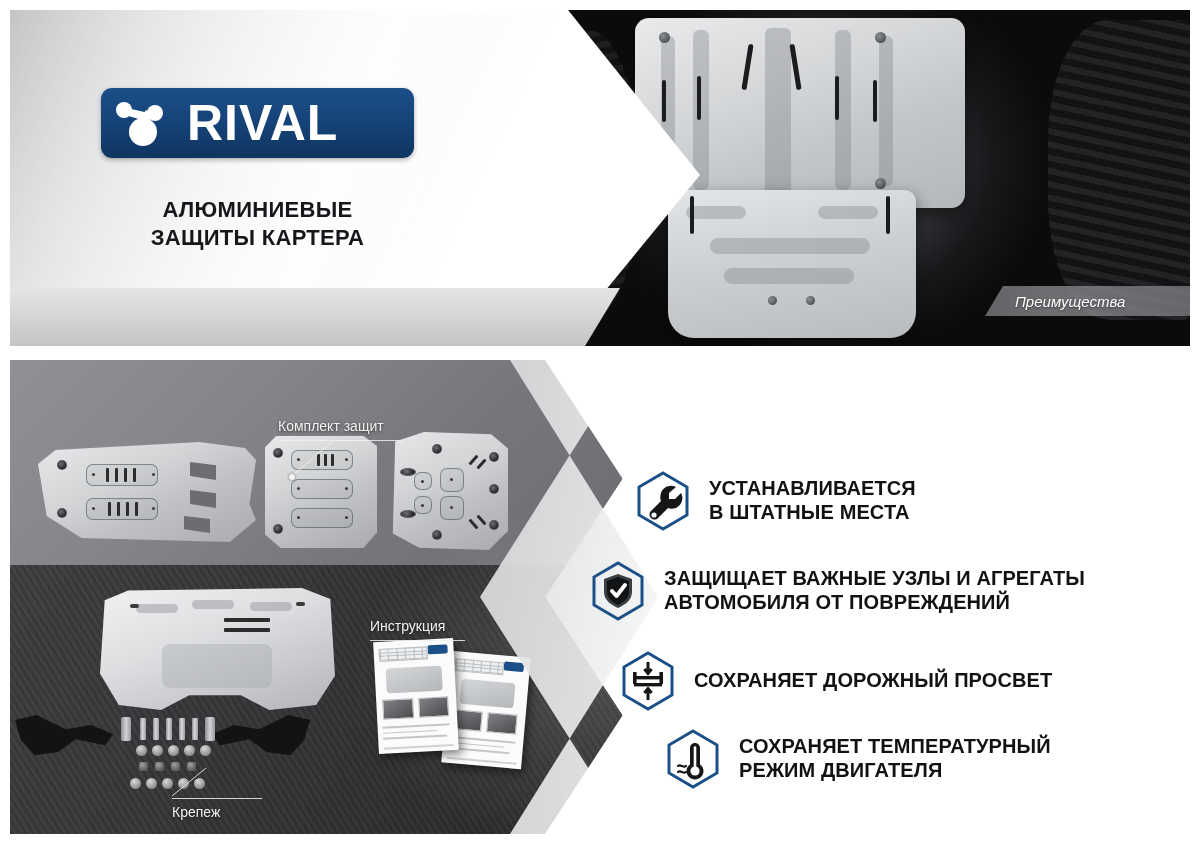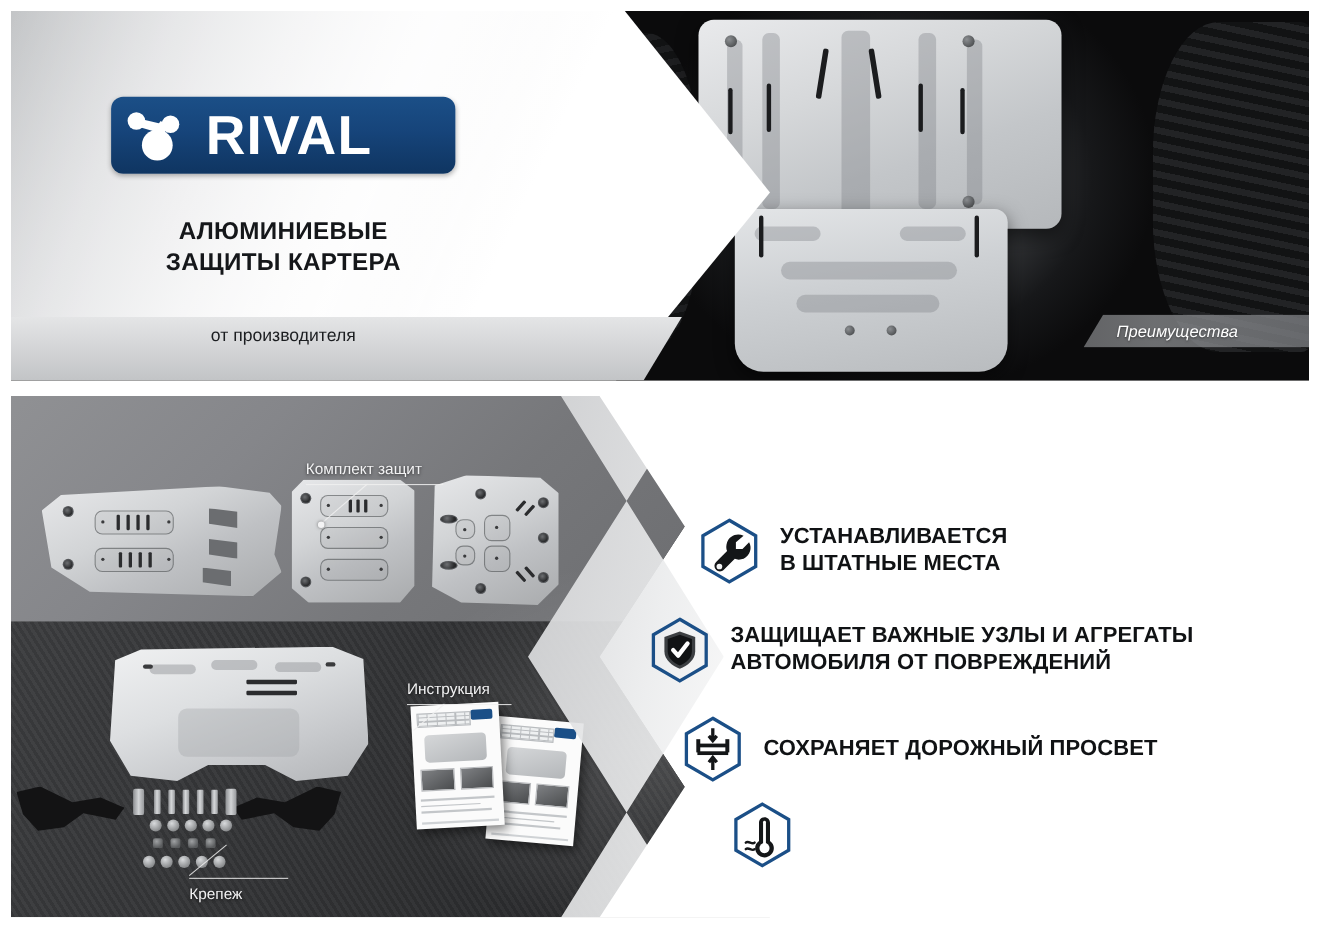--- a/index.html
+++ b/index.html
@@ -398,21 +398,20 @@
             <circle cx="11" cy="14" r="8"></circle>
             <circle cx="42" cy="17" r="8"></circle>
             <circle cx="30" cy="36" r="14"></circle>
           </g>
         </svg>
       </div>
       <div class="logo-text">RIVAL</div>
     </div>
 
     <div class="hdr-title"><span>АЛЮМИНИЕВЫЕ</span><br><span>ЗАЩИТЫ КАРТЕРА</span></div>
-    <div class="hdr-sub">от производителя</div>
 
     <div class="adv-tag">
       <span>Преимущества</span>
     </div>
   </div>
 
   <div class="body-area">
 
     <div class="product-panel">
       <div class="panel-top-shade"></div>
@@ -618,20 +617,22 @@
         <div class="hexicon">
           <svg width="56" height="62" viewBox="0 0 56 62" aria-hidden="true">
             <polygon points="28,3 52,17 52,45 28,59 4,45 4,17" fill="none" stroke="#1b4f87" stroke-width="3"></polygon>
             <path d="M30 15 C27.2 15 25 17.2 25 20 L25 36.5 C22.8 38 21.5 40.4 21.5 43 C21.5 47.7 25.3 51.5 30 51.5 C34.7 51.5 38.5 47.7 38.5 43 C38.5 40.4 37.2 38 35 36.5 L35 20 C35 17.2 32.8 15 30 15 Z" fill="#141618"></path>
             <path d="M30 19.5 L30 40" stroke="#ffffff" stroke-width="2.6" fill="none" stroke-linecap="round"></path>
             <circle cx="30" cy="43" r="4.6" fill="#ffffff"></circle>
             <path d="M13 38 C15.5 35.6 18.5 40.4 21 38" stroke="#141618" stroke-width="2.2" fill="none" stroke-linecap="round"></path>
             <path d="M13 44 C15.5 41.6 18.5 46.4 21 44" stroke="#141618" stroke-width="2.2" fill="none" stroke-linecap="round"></path>
           </svg>
         </div>
+        <div class="adv-text">СОХРАНЯЕТ ТЕМПЕРАТУРНЫЙ
+РЕЖИМ ДВИГАТЕЛЯ</div>
       </div>
     </div>
   </div>
 
   <div class="frame-top"></div>
   <div class="frame-left"></div>
   <div class="frame-right"></div>
   <div class="frame-bottom"></div>
 </div>
 

